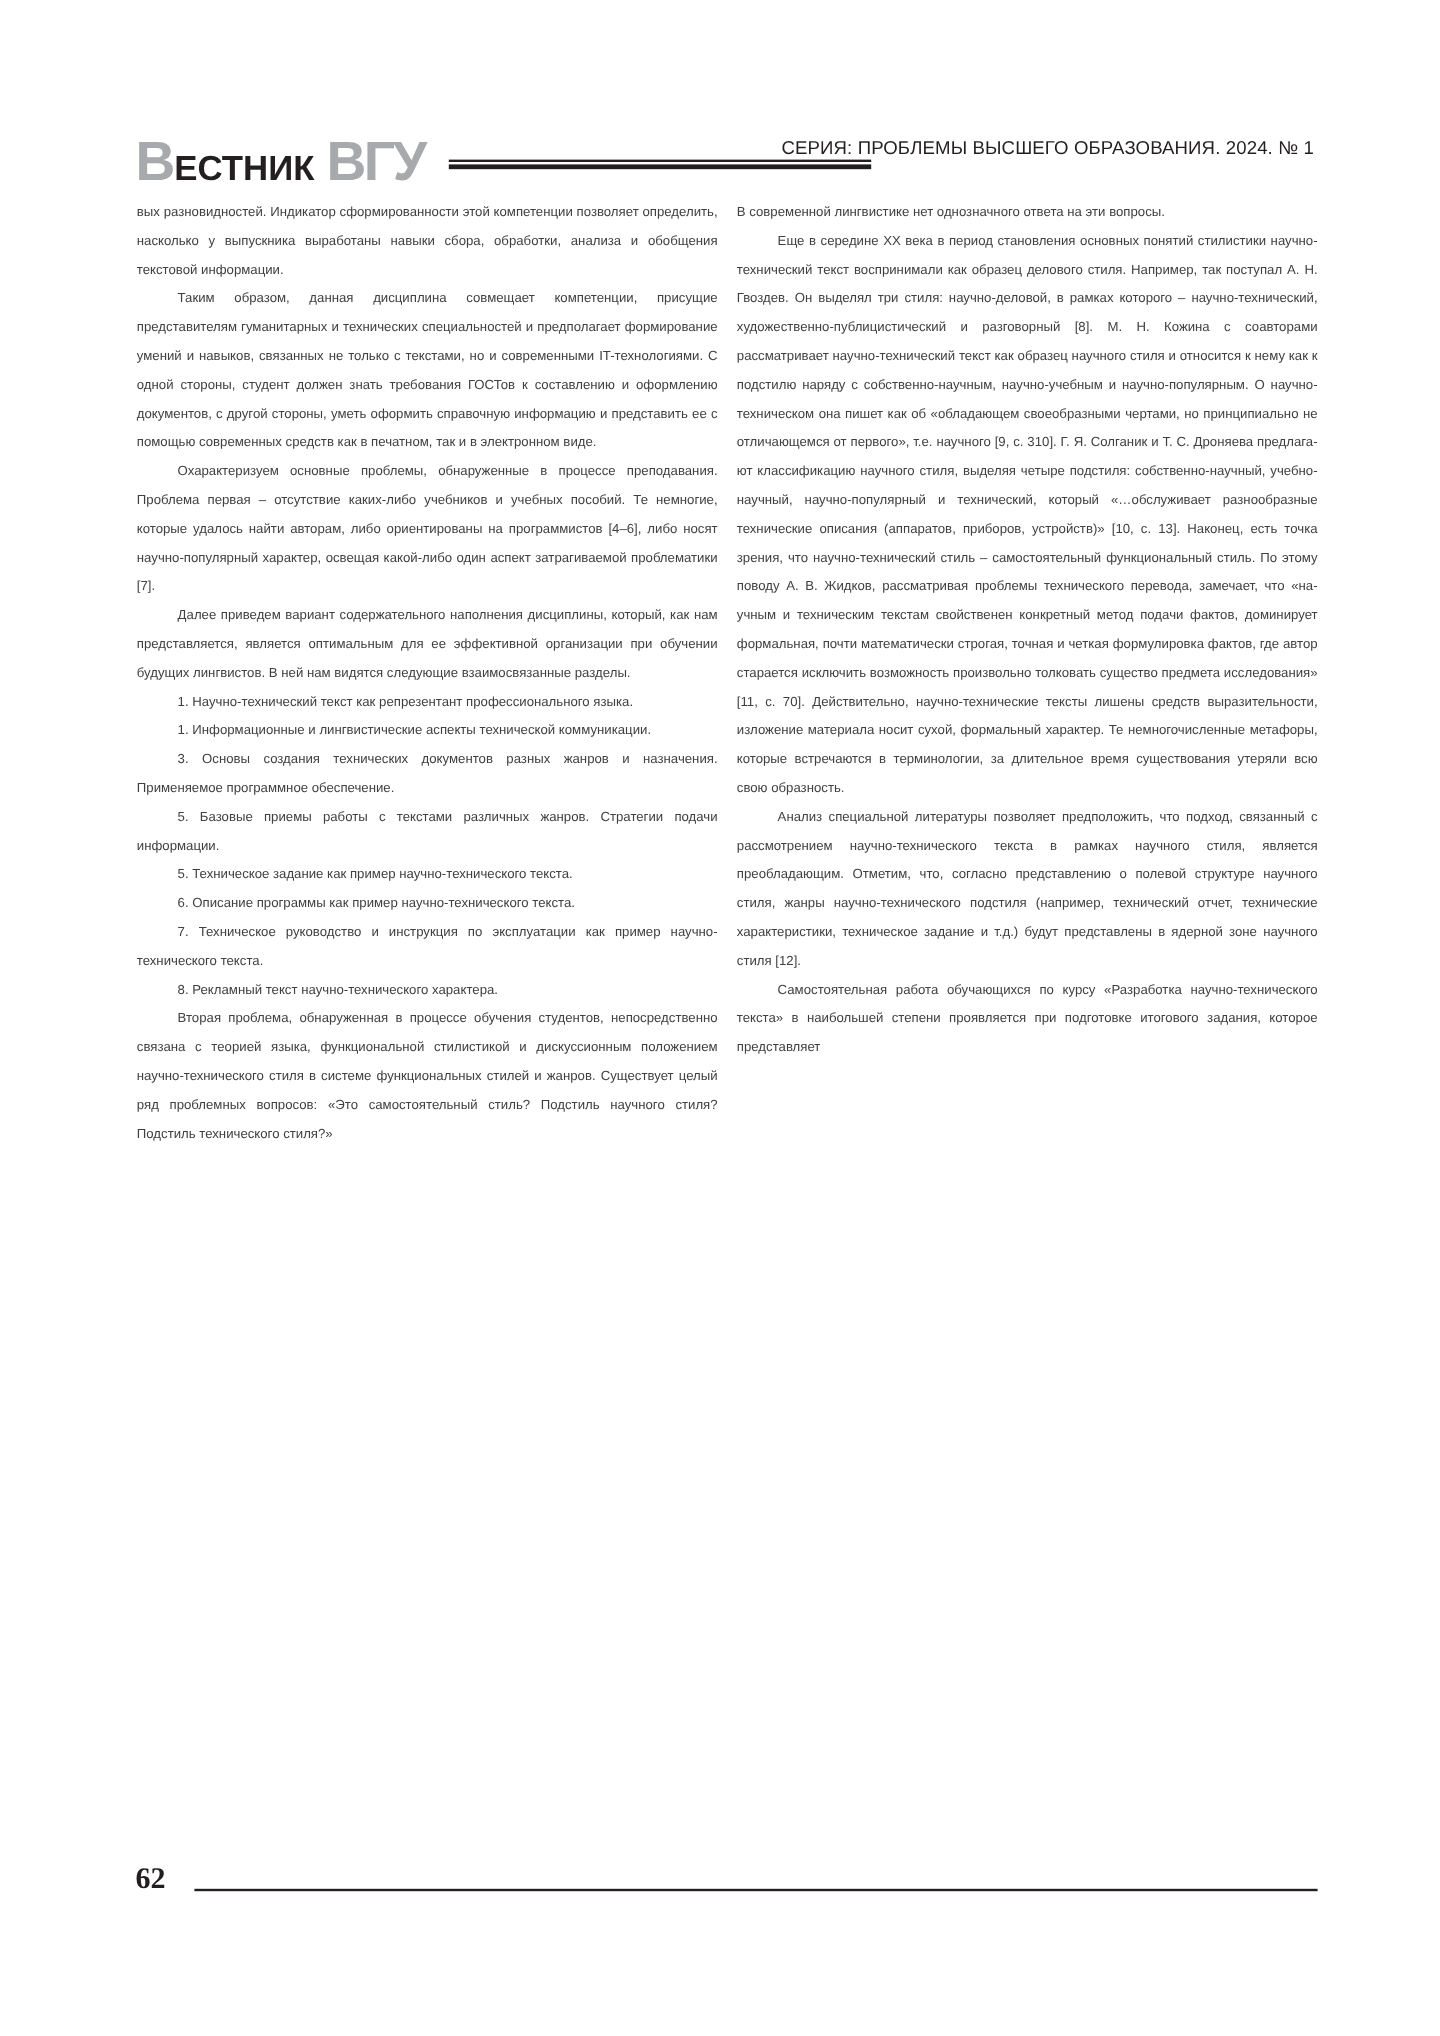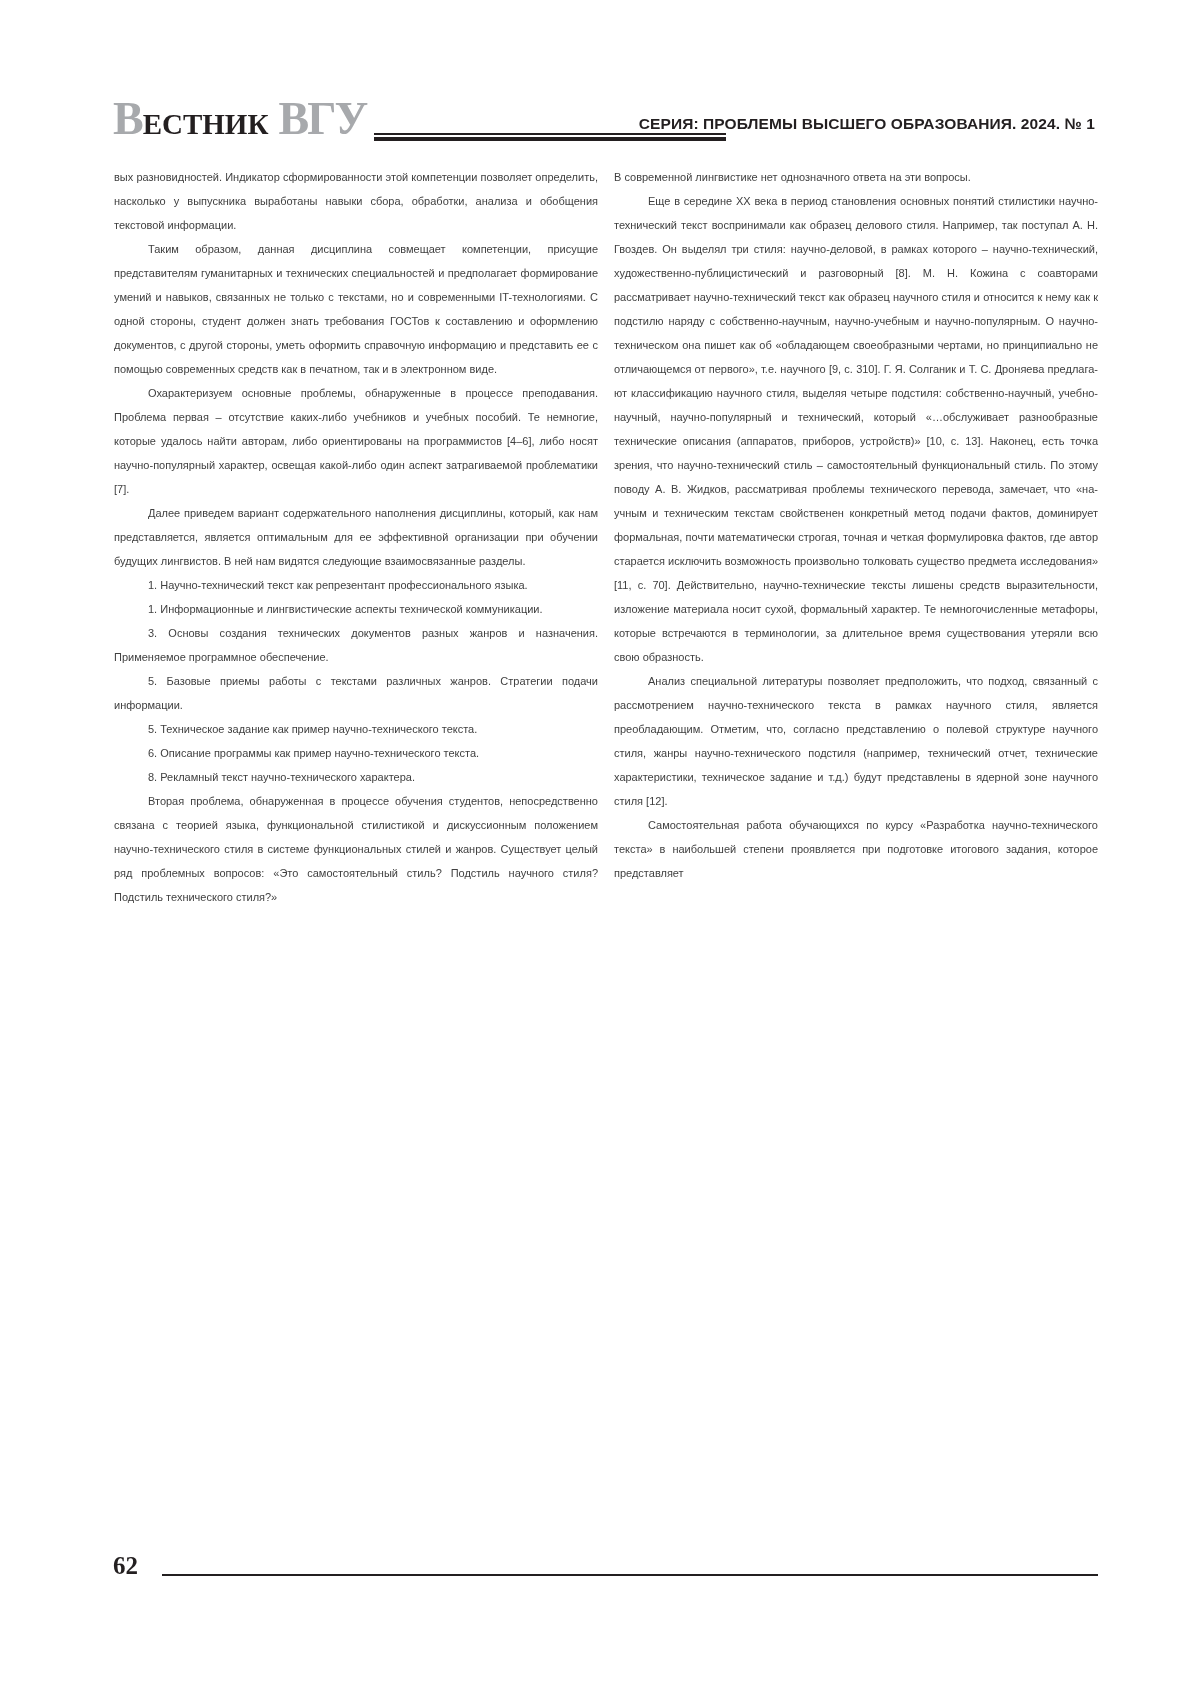--- a/index.html
+++ b/index.html
@@ -18,24 +18,24 @@
       position: absolute;
       top: 103px;
       left: 113px;
       width: 982px;
       height: 44px;
     }
     .logo {
       position: absolute;
       left: 0;
       top: 0;
-      font-family: Liberation Serif, serif;
+      font-family: Liberation Sans, sans-serif;
       font-weight: bold;
       white-space: nowrap;
-      line-height: 32px;
+      line-height: 63px;
     }
     .logo .big {
       font-size: 46px;
       color: #a7a9ac;
       letter-spacing: -1px;
     }
     .logo .small {
       font-size: 29px;
       color: #231f20;
       letter-spacing: 0px;
@@ -57,21 +57,21 @@
       position: absolute; left: 0; top: 0; width: 100%; height: 2px; background: #231f20;
     }
     .header-rule .r2 {
       position: absolute; left: 0; top: 4px; width: 100%; height: 4px; background: #231f20;
     }
     .series {
       position: absolute;
       right: 0;
       top: 12px;
       font-family: "Liberation Sans", sans-serif;
-      font-weight: bold;
+      font-weight: normal;
       font-size: 15.5px;
       color: #231f20;
       white-space: nowrap;
       letter-spacing: 0.1px;
     }
     .col {
       position: absolute;
       top: 165px;
       width: 484px;
       font-family: "Liberation Sans", sans-serif;
@@ -132,20 +132,21 @@
   <p class="noindent">вых разновидностей. Индикатор сформированно­сти этой компетенции позволяет определить, на­сколько у выпускника выработаны навыки сбора, обработки, анализа и обобщения текстовой ин­формации.</p>
   <p>Таким образом, данная дисциплина совме­щает компетенции, присущие представителям гуманитарных и технических специальностей и предполагает формирование умений и навыков, связанных не только с текстами, но и современ­ными IT-технологиями. С одной стороны, студент должен знать требования ГОСТов к составлению и оформлению документов, с другой стороны, уметь оформить справочную информацию и пред­ставить ее с помощью современных средств как в печатном, так и в электронном виде.</p>
   <p>Охарактеризуем основные проблемы, обна­руженные в процессе преподавания. Проблема первая – отсутствие каких-либо учебников и учеб­ных пособий. Те немногие, которые удалось найти авторам, либо ориентированы на программистов [4–6], либо носят научно-популярный характер, освещая какой-либо один аспект затрагиваемой проблематики [7].</p>
   <p>Далее приведем вариант содержательного наполнения дисциплины, который, как нам пред­ставляется, является оптимальным для ее эф­фективной организации при обучении будущих лингвистов. В ней нам видятся следующие взаи­мосвязанные разделы.</p>
   <p>1. Научно-технический текст как репрезентант профессионального языка.</p>
   <p>1. Информационные и лингвистические аспек­ты технической коммуникации.</p>
   <p>3. Основы создания технических документов разных жанров и назначения. Применяемое про­граммное обеспечение.</p>
   <p>5. Базовые приемы работы с текстами различ­ных жанров. Стратегии подачи информации.</p>
   <p>5. Техническое задание как пример научно-технического текста.</p>
   <p>6. Описание программы как пример научно-технического текста.</p>
+  <p>7. Техническое руководство и инструкция по эксплуатации как пример научно-технического текста.</p>
   <p>8. Рекламный текст научно-технического ха­рактера.</p>
   <p>Вторая проблема, обнаруженная в процессе обучения студентов, непосредственно связана с теорией языка, функциональной стилистикой и дискуссионным положением научно-техниче­ского стиля в системе функциональных стилей и жанров. Существует целый ряд проблемных во­просов: «Это самостоятельный стиль? Подстиль научного стиля? Подстиль технического стиля?»</p>
 </div>
 
 <div class="col right">
   <p class="noindent">В современной лингвистике нет однозначного от­вета на эти вопросы.</p>
   <p>Еще в середине XX века в период становле­ния основных понятий стилистики научно-техни­ческий текст воспринимали как образец делового стиля. Например, так поступал А. Н. Гвоздев. Он выделял три стиля: научно-деловой, в рамках ко­торого – научно-технический, художественно-пу­блицистический и разговорный [8]. М. Н. Кожина с соавторами рассматривает научно-технический текст как образец научного стиля и относится к нему как к подстилю наряду с собственно-на­учным, научно-учебным и научно-популярным. О научно-техническом она пишет как об «облада­ющем своеобразными чертами, но принципиаль­но не отличающемся от первого», т.е. научного [9, с. 310]. Г. Я. Солганик и Т. С. Дроняева предлага­ют классификацию научного стиля, выделяя четы­ре подстиля: собственно-научный, учебно-научный, научно-популярный и технический, который «…об­служивает разнообразные технические описания (аппаратов, приборов, устройств)» [10, с. 13]. На­конец, есть точка зрения, что научно-технический стиль – самостоятельный функциональный стиль. По этому поводу А. В. Жидков, рассматривая про­блемы технического перевода, замечает, что «на­учным и техническим текстам свойственен кон­кретный метод подачи фактов, доминирует фор­мальная, почти математически строгая, точная и четкая формулировка фактов, где автор стара­ется исключить возможность произвольно толко­вать существо предмета исследования» [11, с. 70]. Действительно, научно-технические тексты лише­ны средств выразительности, изложение матери­ала носит сухой, формальный характер. Те не­многочисленные метафоры, которые встречаются в терминологии, за длительное время существо­вания утеряли всю свою образность.</p>
   <p>Анализ специальной литературы позволяет предположить, что подход, связанный с рассмо­трением научно-технического текста в рамках научного стиля, является преобладающим. От­метим, что, согласно представлению о полевой структуре научного стиля, жанры научно-техниче­ского подстиля (например, технический отчет, тех­нические характеристики, техническое задание и т.д.) будут представлены в ядерной зоне научного стиля [12].</p>
   <p>Самостоятельная работа обучающихся по курсу «Разработка научно-технического текста» в наибольшей степени проявляется при подго­товке итогового задания, которое представляет</p>
 </div>

